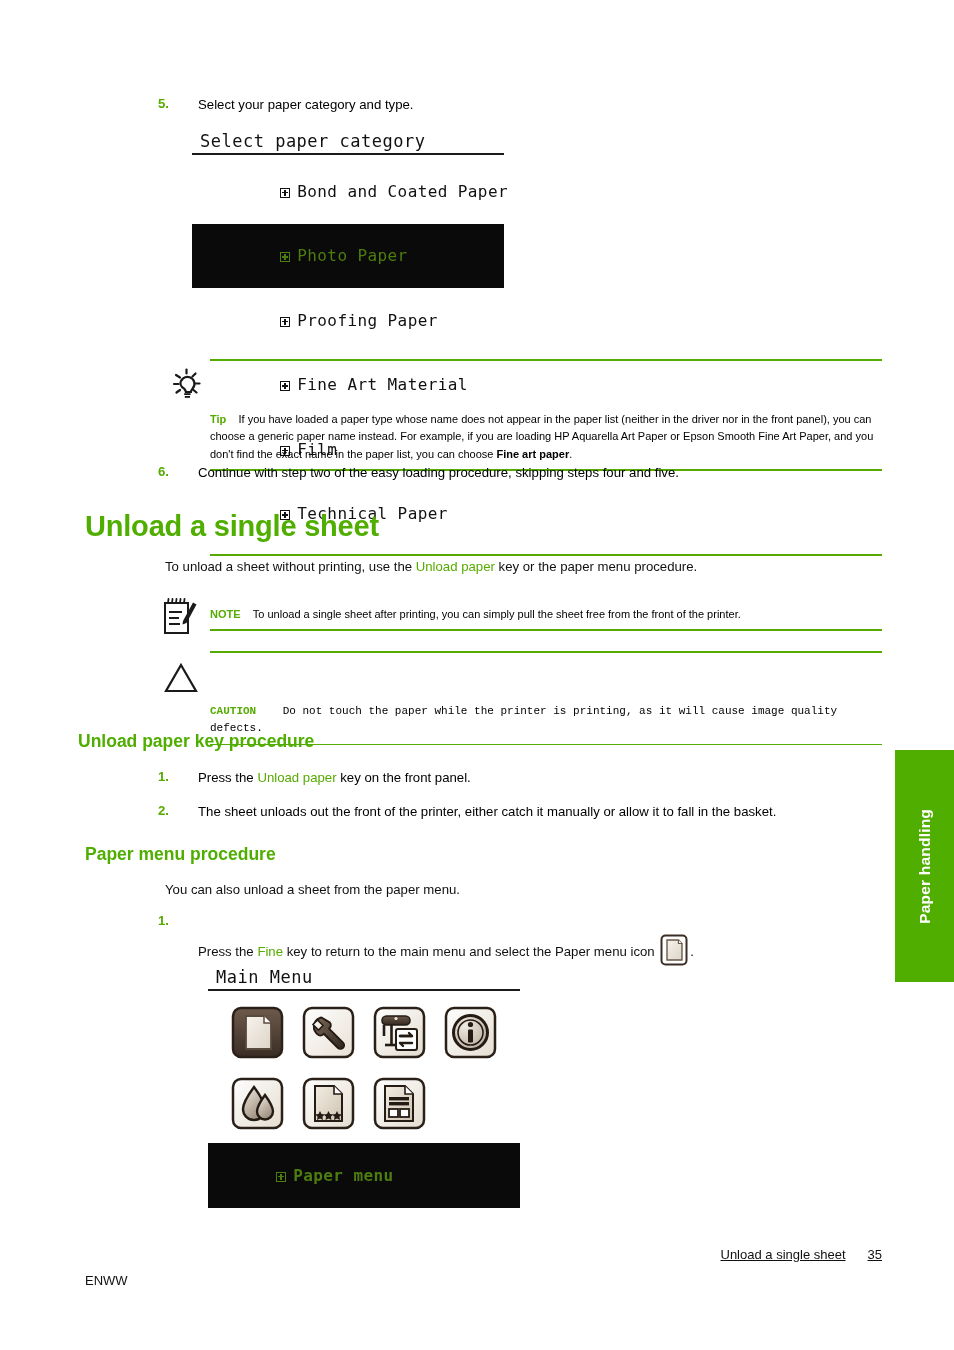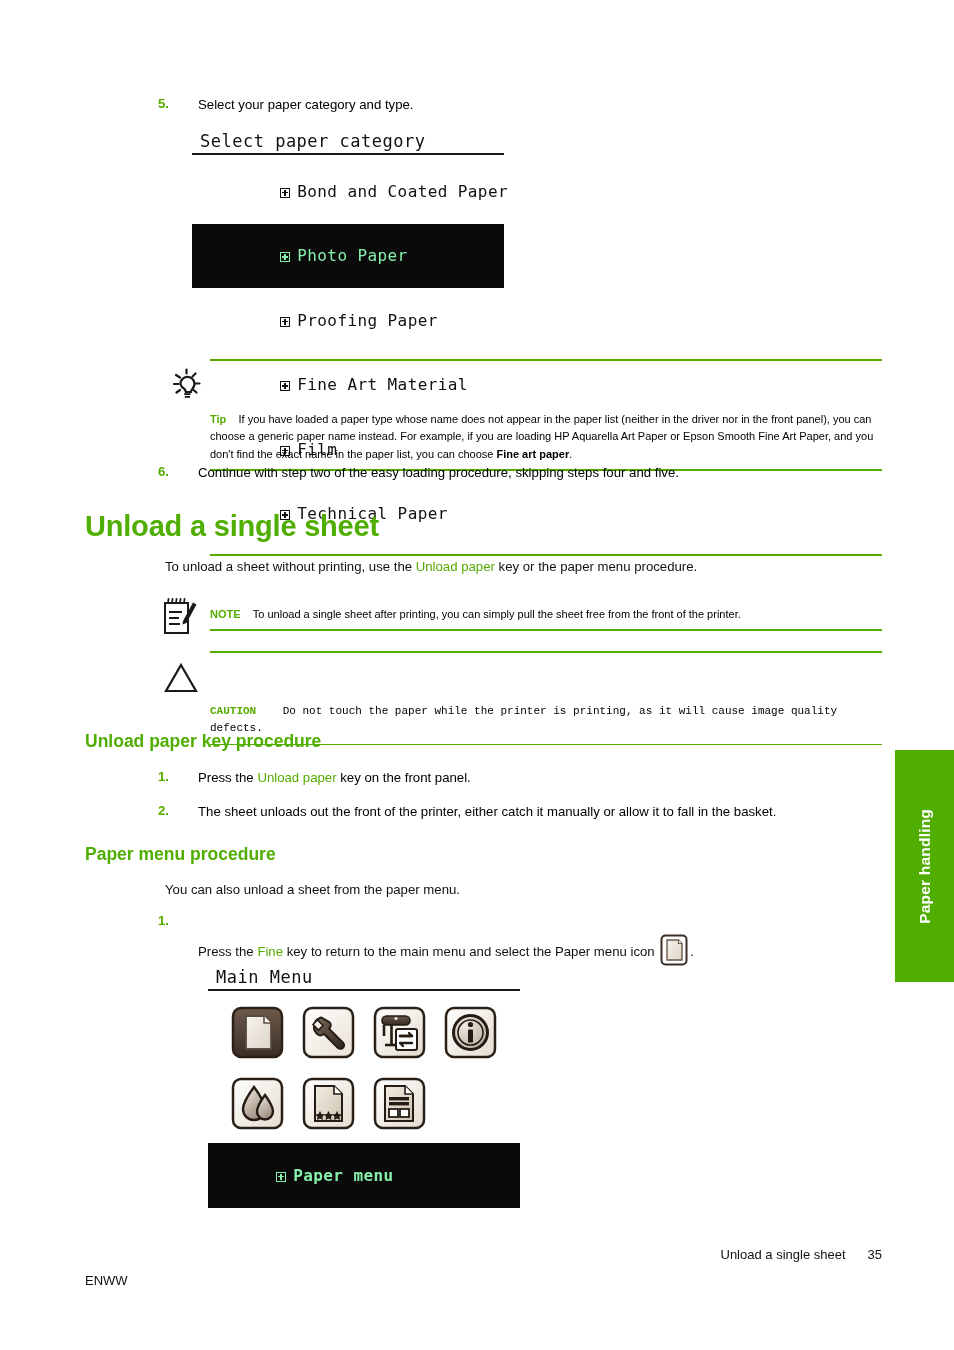--- a/index.html
+++ b/index.html
@@ -64,21 +64,21 @@
   }
   .lcd-row {
     font-size: 16px;
     line-height: 21.5px;
     padding-left: 8px;
     white-space: pre;
     letter-spacing: 0.4px;
   }
   .lcd-row.sel {
     background: #0a0a0a;
-    color: #86efac;
+    color: #4d7c0f;
   }
   .plus-box {
     display: inline-block;
     width: 10px;
     height: 10px;
     border: 1.5px solid currentColor;
     position: relative;
     margin-right: 7px;
     vertical-align: -1px;
     box-sizing: border-box;
@@ -290,21 +290,21 @@
     </div>
     <div class="admon-rule"></div>
   </div>
 
   <div style="position:absolute; left:160px; top:658px; width:42px; height:40px;">
     <svg viewBox="0 0 42 40" width="42" height="40" aria-hidden="true">
       <path d="M21 7 L36 33 L6 33 Z" fill="none" stroke="#1a1a1a" stroke-width="2.2" stroke-linejoin="miter"></path>
     </svg>
   </div>
 
-  <div class="h2" style="left:85px; top:731px;">Unload paper key procedure</div>
+  <div class="h2" style="left:78px; top:731px;">Unload paper key procedure</div>
 
   <div class="ol-item" style="left:158px; top:769px; width:720px;">
     <span class="ol-num">1.</span>
     <span class="ol-body">
       <span>Press the </span><span class="green-link">Unload paper</span><span> key on the front panel.</span>
     </span>
   </div>
 
   <div class="ol-item" style="left:158px; top:803px; width:740px;">
     <span class="ol-num">2.</span>
@@ -488,17 +488,17 @@
       <span class="plus-box"></span><span>Paper menu</span>
     </div>
   </div>
 
   <div class="side-tab" style="left:895px; top:750px; width:59px; height:232px;">
     <span>Paper handling</span>
   </div>
 
   <div class="footer-left" style="left:85px; top:1273px;">ENWW</div>
 
-  <div class="footer-right" style="right:72px; top:1247px;">
+  <div class="footer-right" style="right:72px; top:1247px;text-decoration:underline;">
     <span>Unload a single sheet</span><span class="footer-page">35</span>
   </div>
 
 </div>
 
 </body></html>

